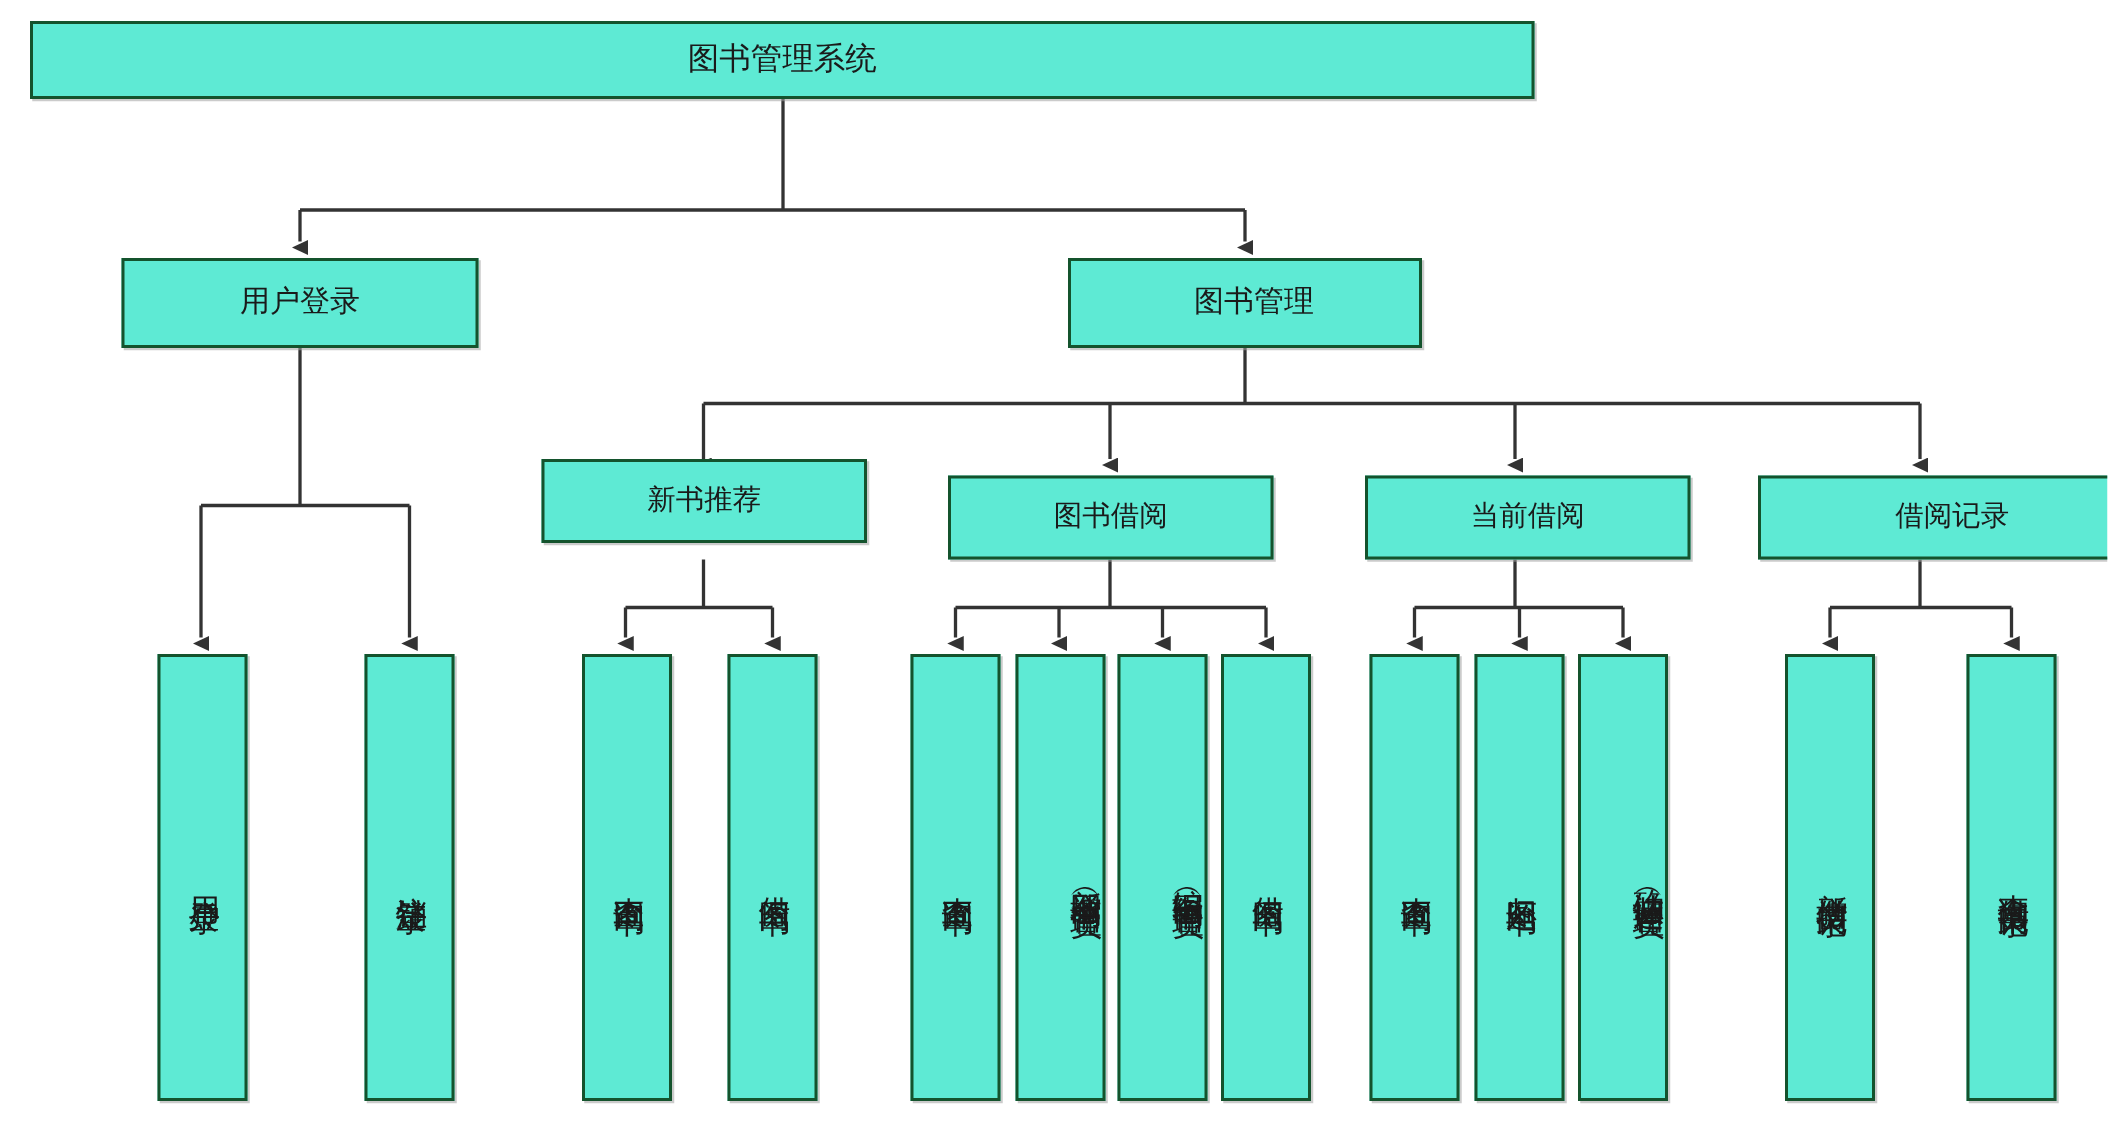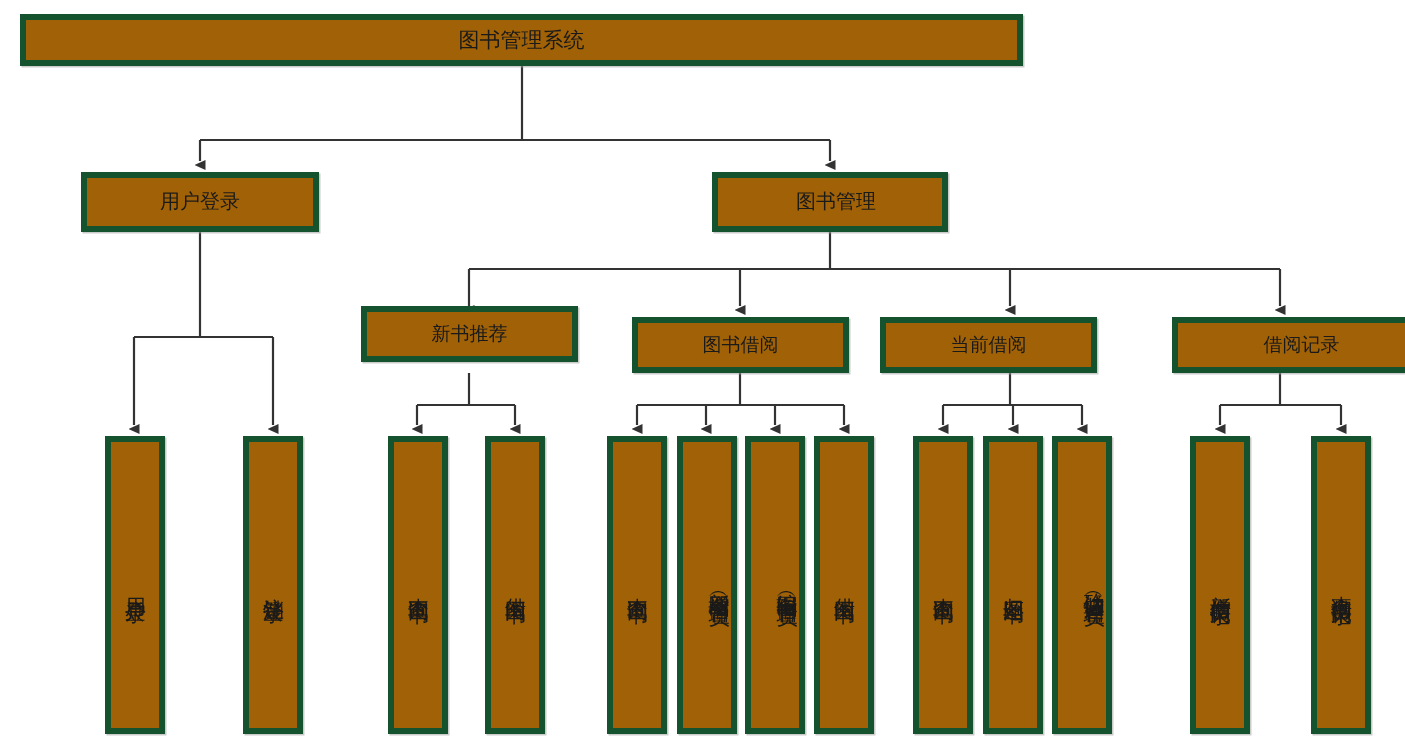--- a/index.html
+++ b/index.html
@@ -13,22 +13,22 @@
   #canvas {
     position: relative;
     width: 1405px;
     height: 747px;
     background: #ffffff;
     overflow: hidden;
   }
   .node {
     position: absolute;
     box-sizing: border-box;
-    border: 6px solid #14532d;
-    background: #a16207;
+    border: 2px solid #14532d;
+    background: #5eead4;
     display: flex;
     align-items: center;
     justify-content: center;
     color: #1a1a1a;
     line-height: 1.18;
     text-align: center;
     box-shadow: 1.5px 1.5px 0 rgba(160,160,160,0.55);
   }
   .node.root {
     font-size: 21px;
@@ -131,21 +131,21 @@
       </div>
       <div class="node lvl1" style="left: 712px; top: 172px; width: 236px; height: 60px; padding-left: 12px;">
         <span>图书管理</span>
       </div>
       <div class="node lvl2" style="left: 361px; top: 306px; width: 217px; height: 56px;">
         <span>新书推荐</span>
       </div>
       <div class="node lvl2" style="left: 632px; top: 317px; width: 217px; height: 56px; text-align: center;">
         <span>图书借阅</span>
       </div>
-      <div class="node lvl2" style="left: 880px; top: 317px; width: 217px; height: 56px;">
+      <div class="node lvl2" style="left: 910px; top: 317px; width: 217px; height: 56px;">
         <span>当前借阅</span>
       </div>
       <div class="node lvl2" style="left: 1172px; top: 317px; width: 239px; height: 56px; padding-left: 20px;">
         <span>借阅记录</span>
       </div>
       <div class="node leaf" style="left: 105px; top: 436px; width: 60px; height: 298px;">
         <span class="leaf-text">用户登录</span>
       </div>
       <div class="node leaf" style="left: 243px; top: 436px; width: 60px; height: 298px;">
         <span class="leaf-text">注销登录</span>

